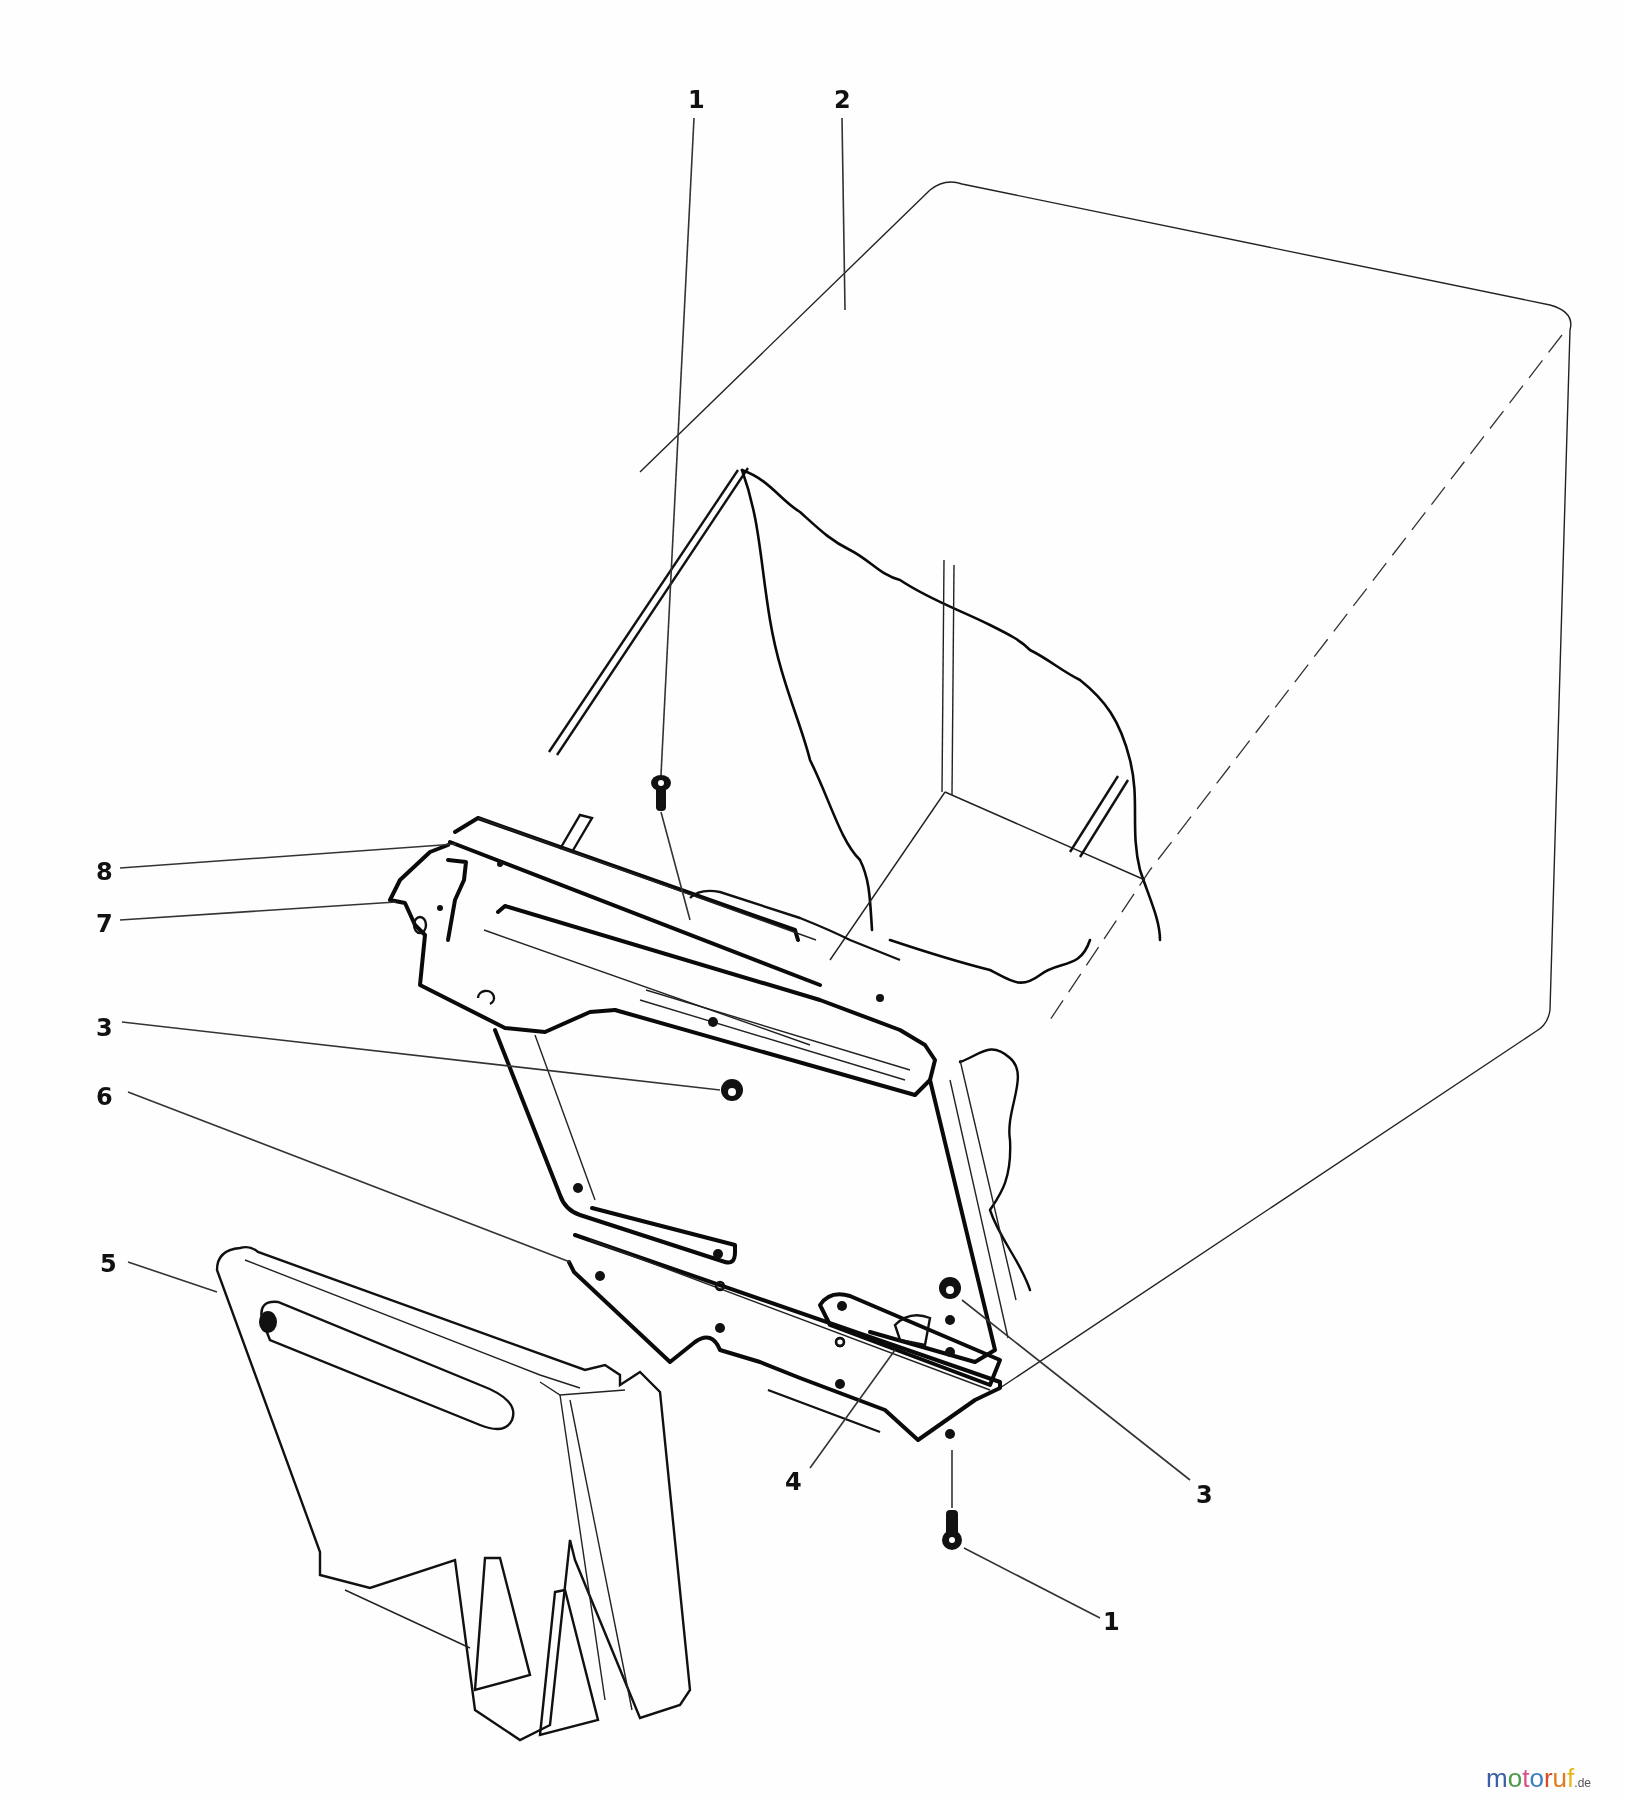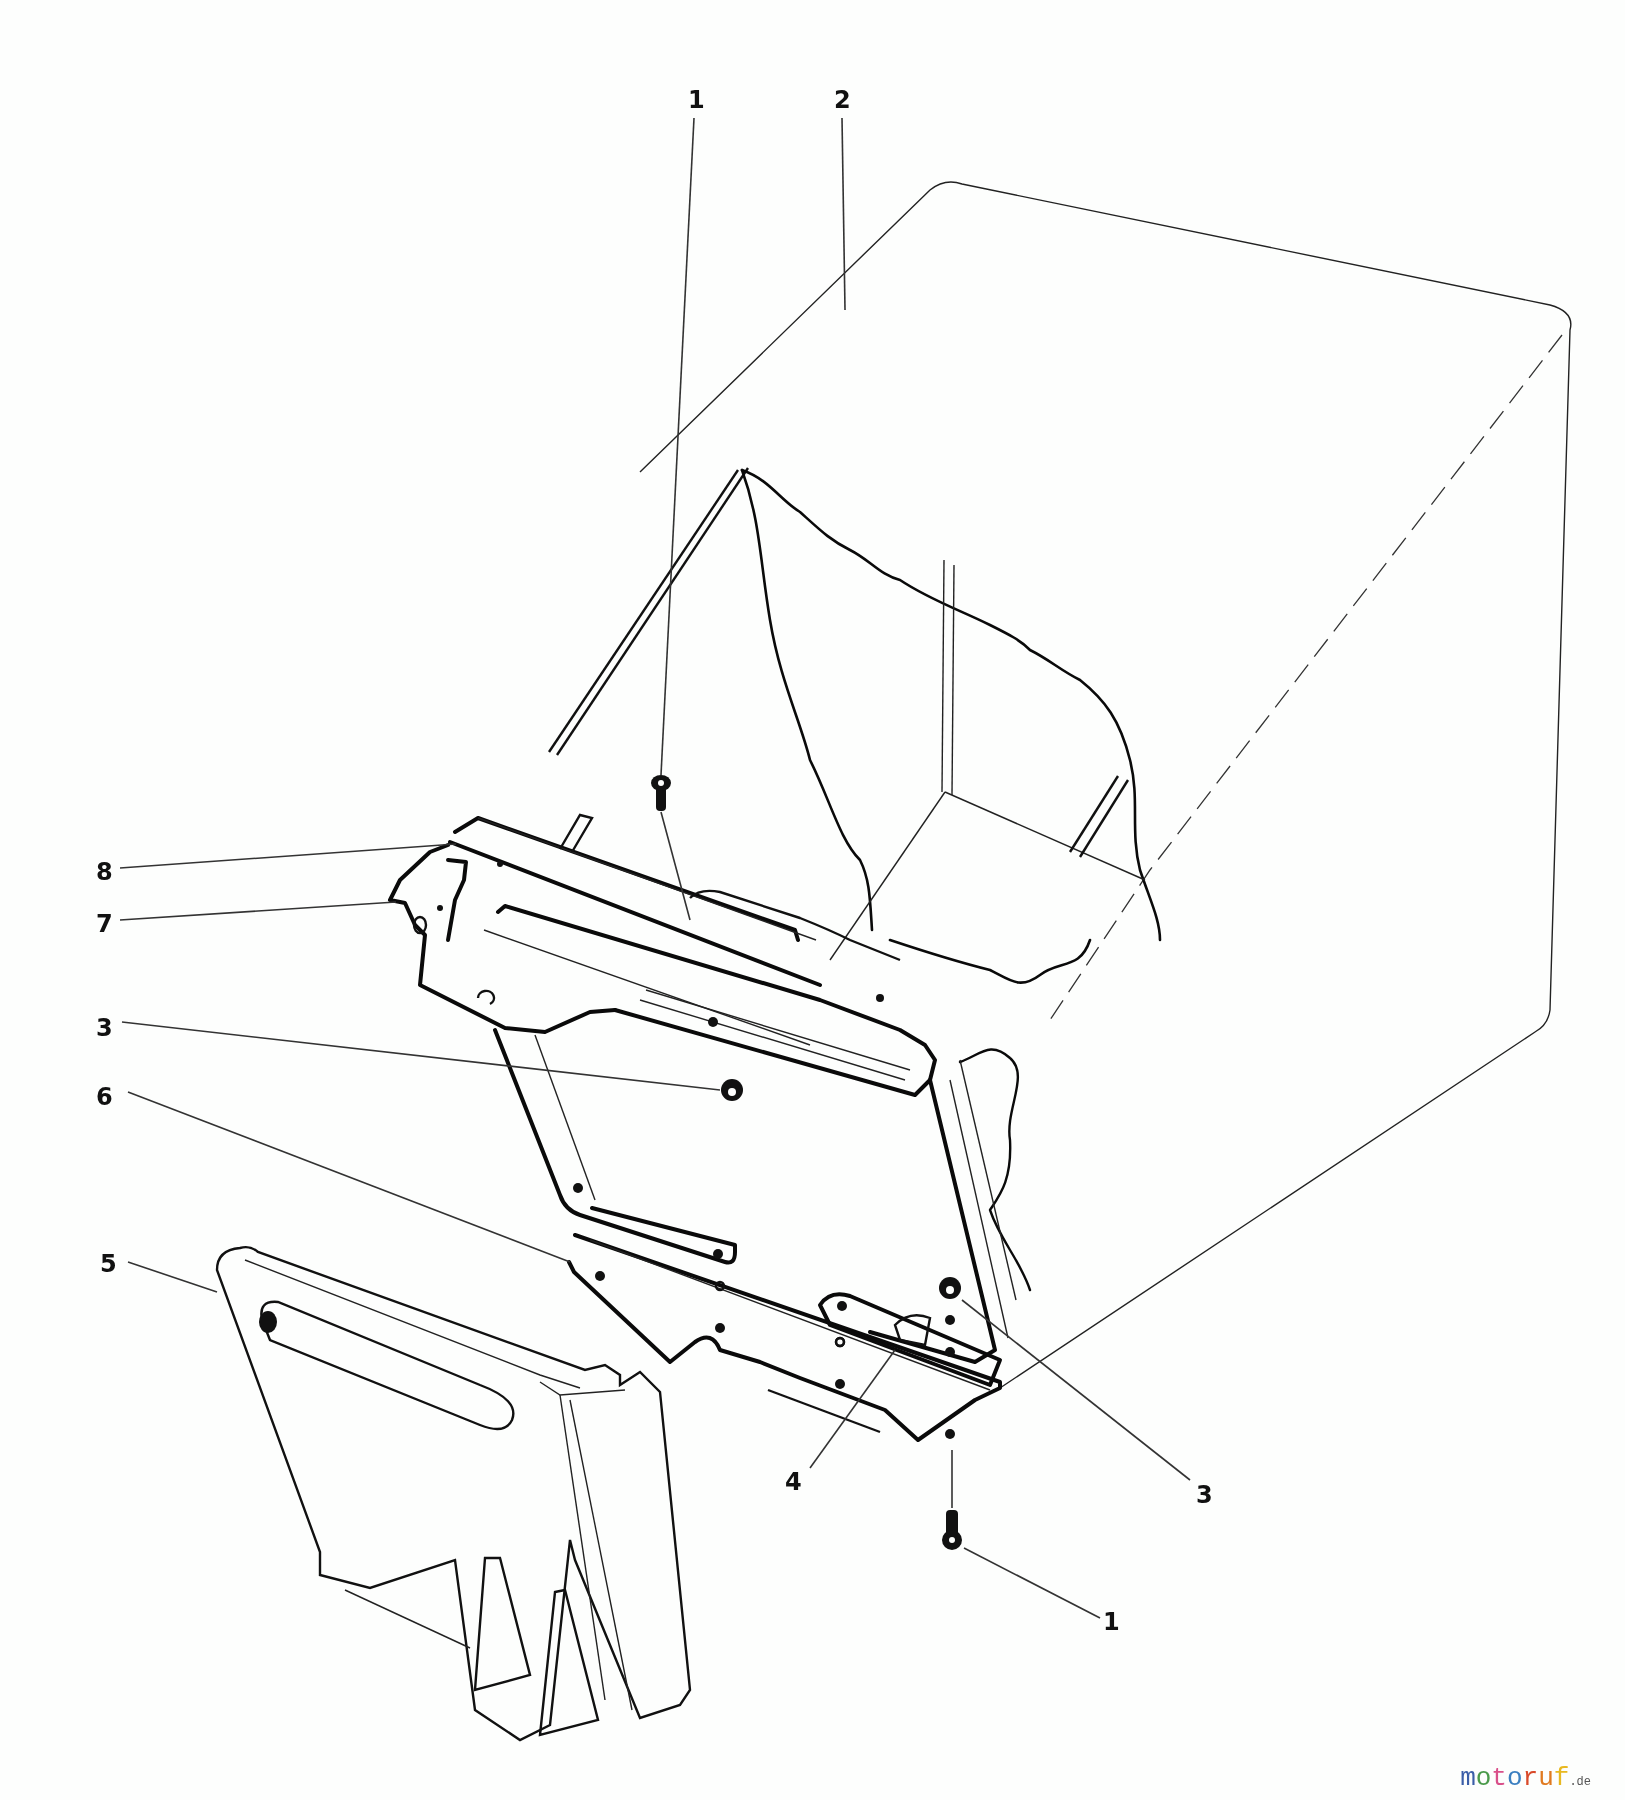--- a/index.html
+++ b/index.html
@@ -1,19 +1,19 @@
 <!DOCTYPE html>
 <html><head>
 <meta charset="utf-8">
 <style>
   html, body { margin:0; padding:0; background:#fdfefd; }
   body { width:1625px; height:1800px; position:relative; overflow:hidden; font-family:"DejaVu Sans", sans-serif; }
   #diagram { position:absolute; left:0; top:0; width:1625px; height:1800px; }
   .callout { position:absolute; font-family:"DejaVu Sans", sans-serif; font-weight:bold; font-size:24px; color:#111; line-height:1; }
-  .watermark { position:absolute; right:34px; top:1765px; font-family:Liberation Mono, monospace; font-size:26px; line-height:1; }
+  .watermark { position:absolute; right:34px; top:1765px; font-family:Liberation Sans, sans-serif; font-size:26px; line-height:1; }
   .watermark span { display:inline-block; }
   .watermark .tld { font-size:12px; color:#555; }
   svg .thin { stroke:#222; stroke-width:1.4; fill:none; }
   svg .med { stroke:#111; stroke-width:2.4; fill:none; }
   svg .thick { stroke:#0a0a0a; stroke-width:4; fill:none; stroke-linejoin:round; stroke-linecap:round; }
   svg .leader { stroke:#333; stroke-width:1.6; fill:none; }
   svg .dash { stroke:#333; stroke-width:1.3; fill:none; stroke-dasharray:22 10; }
   svg .dot { fill:#111; }
 </style>
 </head>

